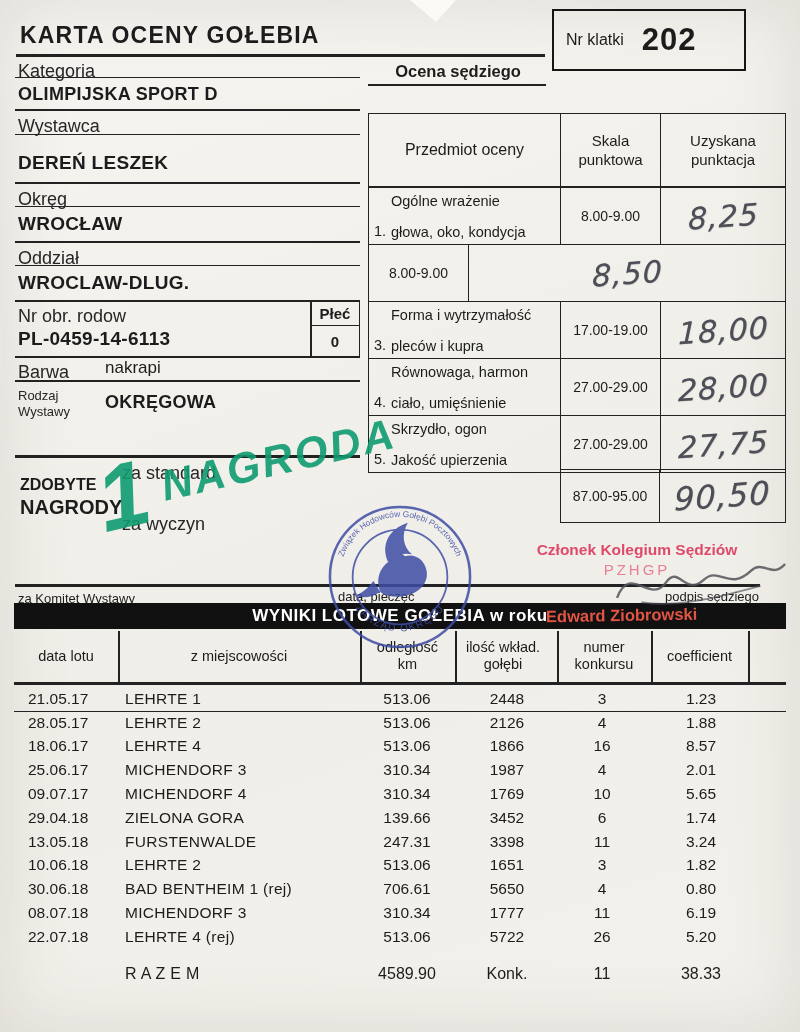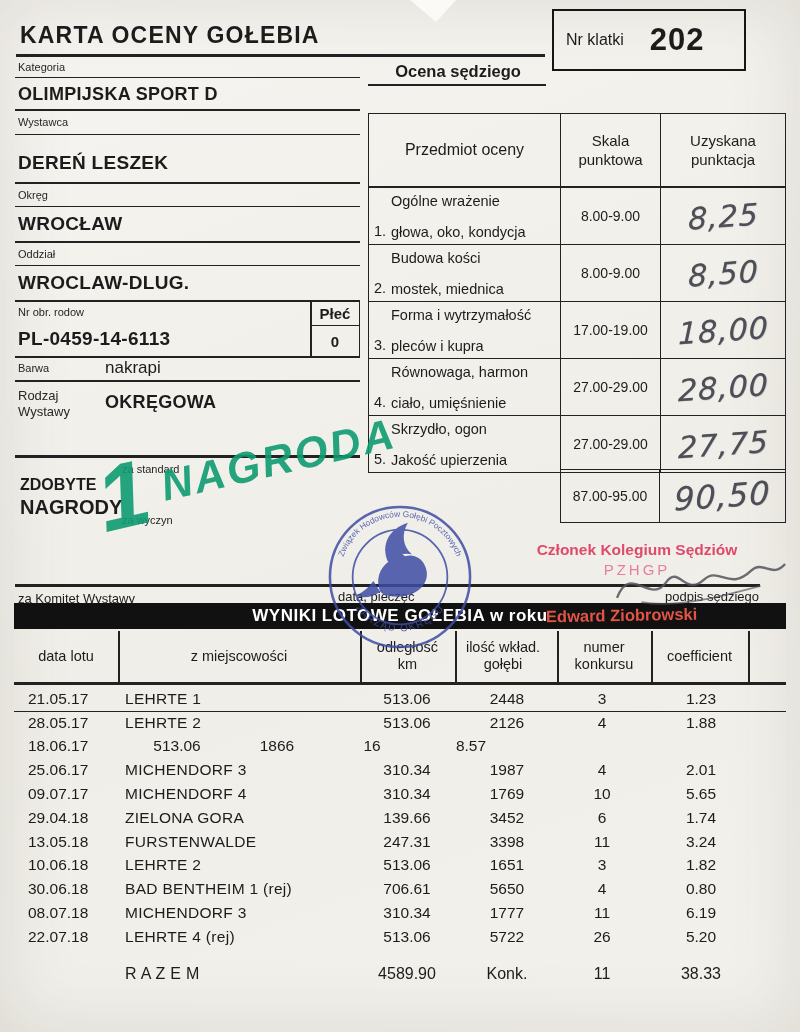--- a/index.html
+++ b/index.html
@@ -4,26 +4,26 @@
 <style>
   *{margin:0;padding:0;box-sizing:border-box;}
   html,body{background:#6f6f6f;}
   .page{position:relative;width:800px;height:1032px;margin:0 auto;overflow:hidden;
     background:linear-gradient(160deg,#f6f4f0 0%,#f0eee8 55%,#f3f1ec 100%);
     box-shadow:inset 0 0 70px rgba(95,88,75,.15);
     font-family:"Liberation Sans","DejaVu Sans",sans-serif;color:#1c1c1c;}
   .abs{position:absolute;}
   .hline{position:absolute;background:#222;}
   .vline{position:absolute;background:#222;}
-  .lbl{position:absolute;font-size:11px;color:#262626;}
+  .lbl{position:absolute;font-size:18px;color:#262626;}
   .val{position:absolute;font-weight:bold;font-size:18px;letter-spacing:.3px;}
   .title{left:20px;top:22px;font-size:23px;font-weight:bold;letter-spacing:1.2px;}
   .cage-box{left:552px;top:9px;width:194px;height:62px;border:2.5px solid #161616;display:flex;align-items:center;}
   .cage-label{font-size:16px;margin-left:12px;}
-  .cage-number{font-size:31px;font-weight:bold;margin-left:26px;letter-spacing:1px;}
+  .cage-number{font-size:31px;font-weight:bold;margin-left:18px;letter-spacing:1px;}
   .judge-head{left:370px;top:62px;width:176px;text-align:center;font-size:16.5px;font-weight:bold;}
   .judge-table{position:absolute;left:368px;top:113px;width:418px;border:1.5px solid #222;border-bottom:none;background:transparent;}
   .jt-header{display:flex;height:74px;border-bottom:2px solid #222;}
   .jt-c1{width:192px;border-right:1.5px solid #222;display:flex;align-items:center;justify-content:center;font-size:16px;}
   .jt-c2{width:100px;border-right:1.5px solid #222;display:flex;flex-direction:column;align-items:center;justify-content:center;font-size:15px;line-height:19px;}
   .jt-c3{flex:1;display:flex;flex-direction:column;align-items:center;justify-content:center;font-size:15px;line-height:19px;}
   .jt-row{display:flex;height:57px;border-bottom:1.5px solid #222;}
   .jt-crit{width:192px;border-right:1.5px solid #222;position:relative;padding:5px 3px 4px 22px;font-size:14.5px;display:flex;flex-direction:column;justify-content:space-between;}
   .crit-num{position:absolute;left:5px;bottom:5px;}
   .jt-scale{width:100px;border-right:1.5px solid #222;display:flex;align-items:center;justify-content:center;font-size:14px;}
@@ -141,25 +141,20 @@
           <div class="crit-name">Ogólne wrażenie</div>
           <div class="crit-detail">głowa, oko, kondycja</div>
           <div class="crit-num">1.</div>
         </div>
         <div class="jt-scale">8.00-9.00</div>
         <div class="jt-score">
           <span class="handwriting">8,25</span>
         </div>
       </div>
       <div class="jt-row">
-        <div class="jt-crit">
-          <div class="crit-name">Budowa kości</div>
-          <div class="crit-detail">mostek, miednica</div>
-          <div class="crit-num">2.</div>
-        </div>
         <div class="jt-scale">8.00-9.00</div>
         <div class="jt-score">
           <span class="handwriting">8,50</span>
         </div>
       </div>
       <div class="jt-row">
         <div class="jt-crit">
           <div class="crit-name">Forma i wytrzymałość</div>
           <div class="crit-detail">pleców i kupra</div>
           <div class="crit-num">3.</div>
@@ -277,20 +272,21 @@
       <div class="res-row">
         <div class="rc-date">28.05.17</div>
         <div class="rc-place">LEHRTE 2</div>
         <div class="rc-dist">513.06</div>
         <div class="rc-count">2126</div>
         <div class="rc-num">4</div>
         <div class="rc-coef">1.88</div>
       </div>
       <div class="res-row">
         <div class="rc-date">18.06.17</div>
+        <div class="rc-place">LEHRTE 4</div>
         <div class="rc-dist">513.06</div>
         <div class="rc-count">1866</div>
         <div class="rc-num">16</div>
         <div class="rc-coef">8.57</div>
       </div>
       <div class="res-row">
         <div class="rc-date">25.06.17</div>
         <div class="rc-place">MICHENDORF 3</div>
         <div class="rc-dist">310.34</div>
         <div class="rc-count">1987</div>

